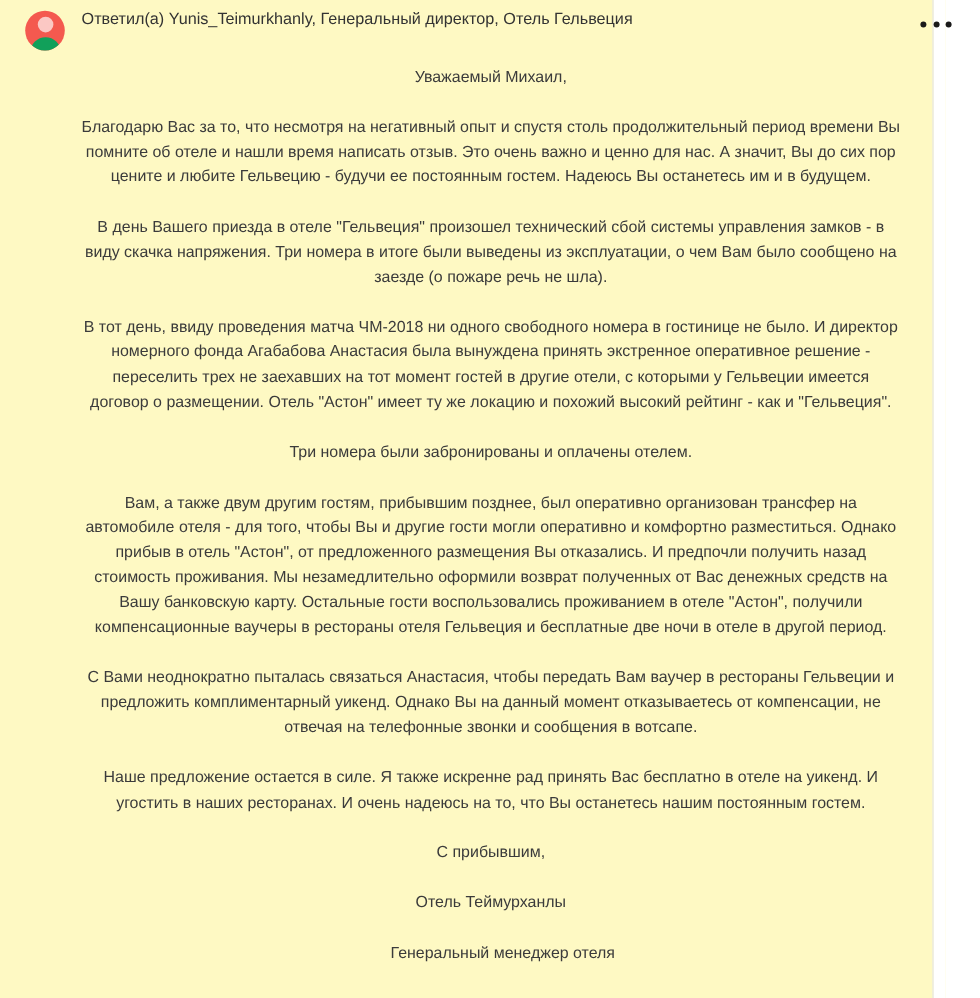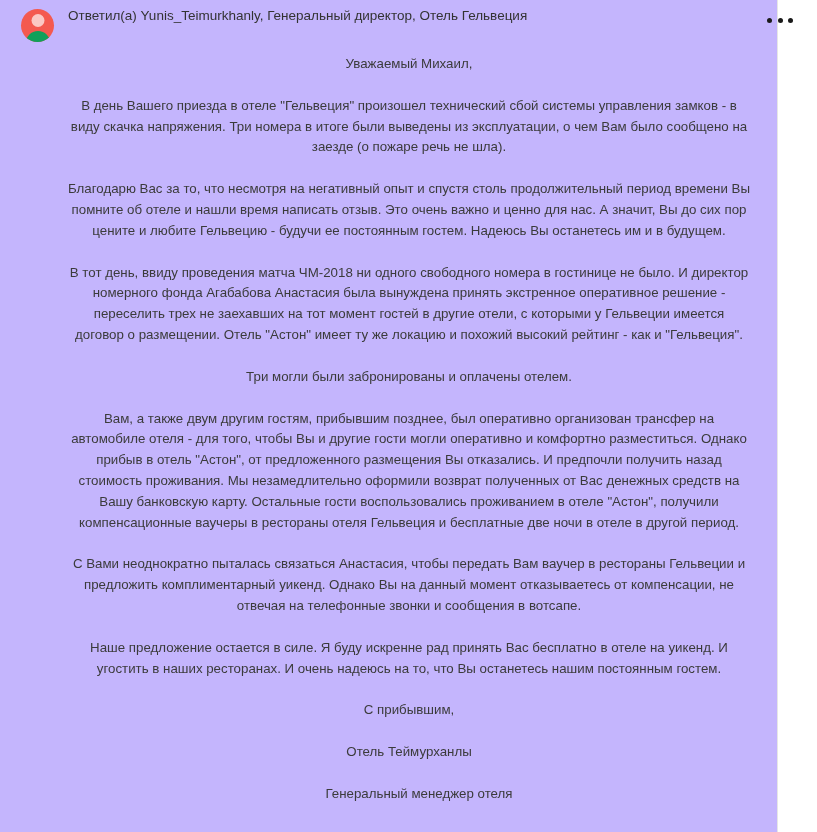--- a/index.html
+++ b/index.html
@@ -13,21 +13,21 @@
     font-family: "Liberation Sans", "DejaVu Sans", sans-serif;
     color: #333333;
     overflow: hidden;
     position: relative;
   }
 
   .page {
     width: 788px;
     height: 832px;
     position: relative;
-    background: #c4b5fd;
+    background: #fef9c3;
     box-sizing: border-box;
   }
 
   
   .right-edge {
     position: absolute;
     top: 0;
     right: 10px;
     width: 1px;
     height: 832px;
@@ -162,25 +162,25 @@
     <div class="more-menu">
       <span class="dot"></span>
       <span class="dot"></span>
       <span class="dot"></span>
     </div>
 
   </div>
 
   <div class="reply-body">
     <p>Уважаемый Михаил,</p>
+    <p>Благодарю Вас за то, что несмотря на негативный опыт и спустя столь продолжительный период времени Вы помните об отеле и нашли время написать отзыв. Это очень важно и ценно для нас. А значит, Вы до сих пор цените и любите Гельвецию - будучи ее постоянным гостем. Надеюсь Вы останетесь им и в будущем.</p>
     <p>В день Вашего приезда в отеле "Гельвеция" произошел технический сбой системы управления замков - в виду скачка напряжения. Три номера в итоге были выведены из эксплуатации, о чем Вам было сообщено на заезде (о пожаре речь не шла).</p>
-    <p>Благодарю Вас за то, что несмотря на негативный опыт и спустя столь продолжительный период времени Вы помните об отеле и нашли время написать отзыв. Это очень важно и ценно для нас. А значит, Вы до сих пор цените и любите Гельвецию - будучи ее постоянным гостем. Надеюсь Вы останетесь им и в будущем.</p>
     <p>В тот день, ввиду проведения матча ЧМ-2018 ни одного свободного номера в гостинице не было. И директор номерного фонда Агабабова Анастасия была вынуждена принять экстренное оперативное решение - переселить трех не заехавших на тот момент гостей в другие отели, с которыми у Гельвеции имеется договор о размещении. Отель "Астон" имеет ту же локацию и похожий высокий рейтинг - как и "Гельвеция".</p>
-    <p>Три могли были забронированы и оплачены отелем.</p>
+    <p>Три номера были забронированы и оплачены отелем.</p>
     <p>Вам, а также двум другим гостям, прибывшим позднее, был оперативно организован трансфер на автомобиле отеля - для того, чтобы Вы и другие гости могли оперативно и комфортно разместиться. Однако прибыв в отель "Астон", от предложенного размещения Вы отказались. И предпочли получить назад стоимость проживания. Мы незамедлительно оформили возврат полученных от Вас денежных средств на Вашу банковскую карту. Остальные гости воспользовались проживанием в отеле "Астон", получили компенсационные ваучеры в рестораны отеля Гельвеция и бесплатные две ночи в отеле в другой период.</p>
     <p>С Вами неоднократно пыталась связаться Анастасия, чтобы передать Вам ваучер в рестораны Гельвеции и предложить комплиментарный уикенд. Однако Вы на данный момент отказываетесь от компенсации, не отвечая на телефонные звонки и сообщения в вотсапе.</p>
-    <p>Наше предложение остается в силе. Я буду искренне рад принять Вас бесплатно в отеле на уикенд. И угостить в наших ресторанах. И очень надеюсь на то, что Вы останетесь нашим постоянным гостем.</p>
+    <p>Наше предложение остается в силе. Я также искренне рад принять Вас бесплатно в отеле на уикенд. И угостить в наших ресторанах. И очень надеюсь на то, что Вы останетесь нашим постоянным гостем.</p>
     <p>С прибывшим,</p>
     <p>Отель Теймурханлы</p>
     <p>Генеральный менеджер отеля</p>
   </div>
 
 </div>
 
 </body></html>

